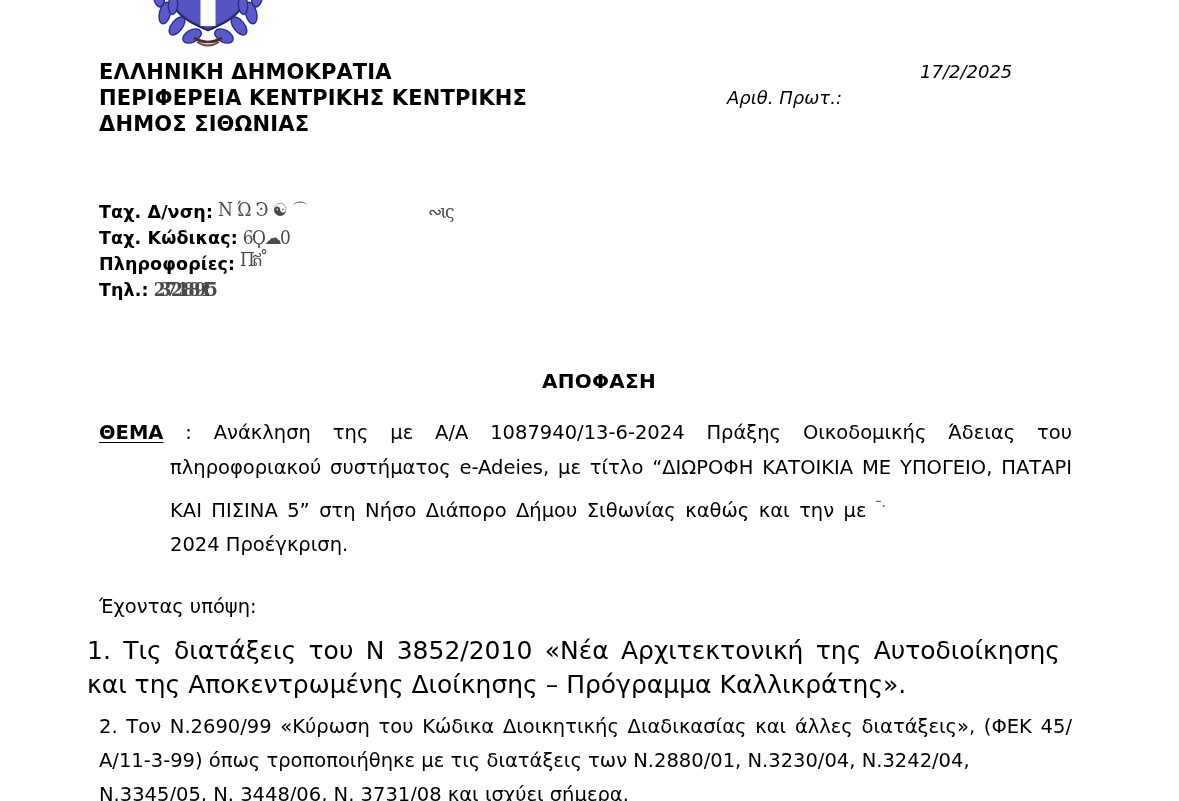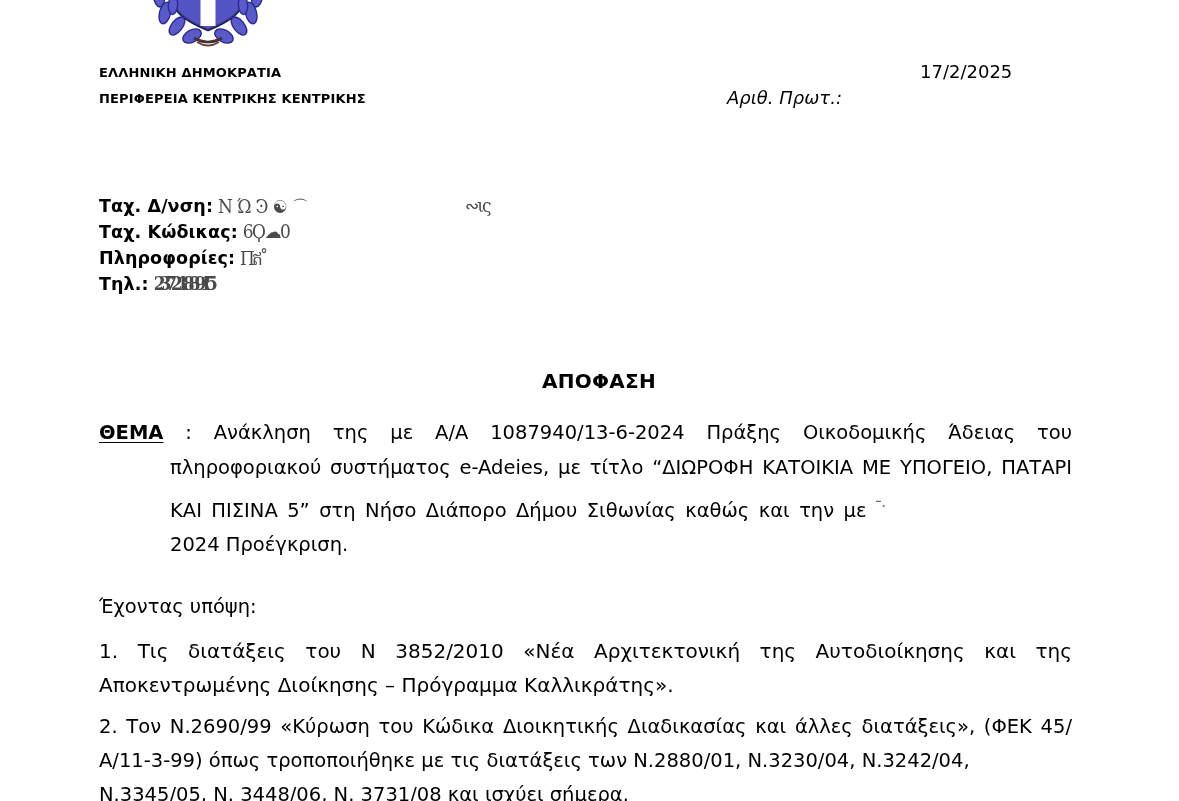--- a/index.html
+++ b/index.html
@@ -35,31 +35,32 @@
 
   
   .authority {
     position: absolute;
     left: 99px;
     top: 60px;
     width: 620px;
   }
   .authority-line {
     font-weight: bold;
-    font-size: 13px;
+    font-size: 21px;
     line-height: 25.8px;
     letter-spacing: 0.15px;
     white-space: nowrap;
   }
 
   
   .date-line {
     position: absolute;
     left: 920px;
     top: 61px;
+    font-style: italic;
     font-size: 18px;
     white-space: nowrap;
   }
   .protocol-line {
     position: absolute;
     left: 727px;
     top: 87px;
     font-style: italic;
     font-size: 18px;
     white-space: nowrap;
@@ -67,21 +68,21 @@
 
   
   .contact {
     position: absolute;
     left: 99px;
     top: 196px;
     width: 520px;
   }
   .contact-row {
     display: flex;
-    align-items: flex-start;
+    align-items: flex-end;
     height: 26px;
     white-space: nowrap;
   }
   .contact-label {
     font-weight: bold;
     font-size: 17.5px;
     letter-spacing: 0.1px;
   }
   
   .redacted {
@@ -92,21 +93,21 @@
     color: #4a4a4a;
     font-family: "DejaVu Serif", "Liberation Serif", serif;
     letter-spacing: -1.5px;
     transform: scaleY(1.05);
     filter: blur(0.35px) contrast(1.45);
     opacity: .88;
     white-space: nowrap;
     overflow: hidden;
   }
   .redacted.addr  { width: 178px; letter-spacing: 4px; }
-  .redacted.addr2 { margin-left: 69px; width: 44px; letter-spacing: -2px; }
+  .redacted.addr2 { margin-left: 32px; width: 44px; letter-spacing: -2px; }
   .redacted.code  { width: 56px; }
   .redacted.info  { width: 38px; letter-spacing: -3px; }
   .redacted.phone { width: 118px; letter-spacing: -6px; font-weight: bold; }
 
   
   .decision-title {
     position: absolute;
     left: 0;
     right: 0;
     top: 369px;
@@ -157,24 +158,24 @@
   
   .intro {
     position: absolute;
     left: 99px;
     top: 592px;
     font-size: 19.5px;
     line-height: 30px;
   }
   .clause-1 {
     position: absolute;
-    left: 99px;
+    left: 87px;
     top: 634px;
     width: 973px;
-    font-size: 20px;
+    font-size: 25px;
     line-height: 34px;
     text-align: justify;
     text-justify: inter-word;
   }
   .clause-2 {
     position: absolute;
     left: 99px;
     top: 710px;
     width: 973px;
     font-size: 19.5px;
@@ -224,20 +225,21 @@
       </g>
 
       <path d="M55 84 Q69 92 83 84" fill="none" stroke="#4a2d2d" stroke-width="2.6"></path>
       <path d="M58 88 Q69 95 80 88" fill="none" stroke="#6b4040" stroke-width="2"></path>
     </svg>
   </div>
 
   <div class="authority">
     <div class="authority-line">ΕΛΛΗΝΙΚΗ ΔΗΜΟΚΡΑΤΙΑ</div>
     <div class="authority-line">ΠΕΡΙΦΕΡΕΙΑ ΚΕΝΤΡΙΚΗΣ ΚΕΝΤΡΙΚΗΣ</div>
+    <div class="authority-line">ΔΗΜΟΣ ΣΙΘΩΝΙΑΣ</div>
   </div>
 
   <div class="date-line">17/2/2025</div>
   <div class="protocol-line">Αριθ. Πρωτ.:</div>
 
   <div class="contact">
     <div class="contact-row">
       <span class="contact-label">Ταχ. Δ/νση:</span>
       <span class="redacted addr">ΝΏϿ☯⌒</span>
       <span class="redacted addr2">∾ις</span>

